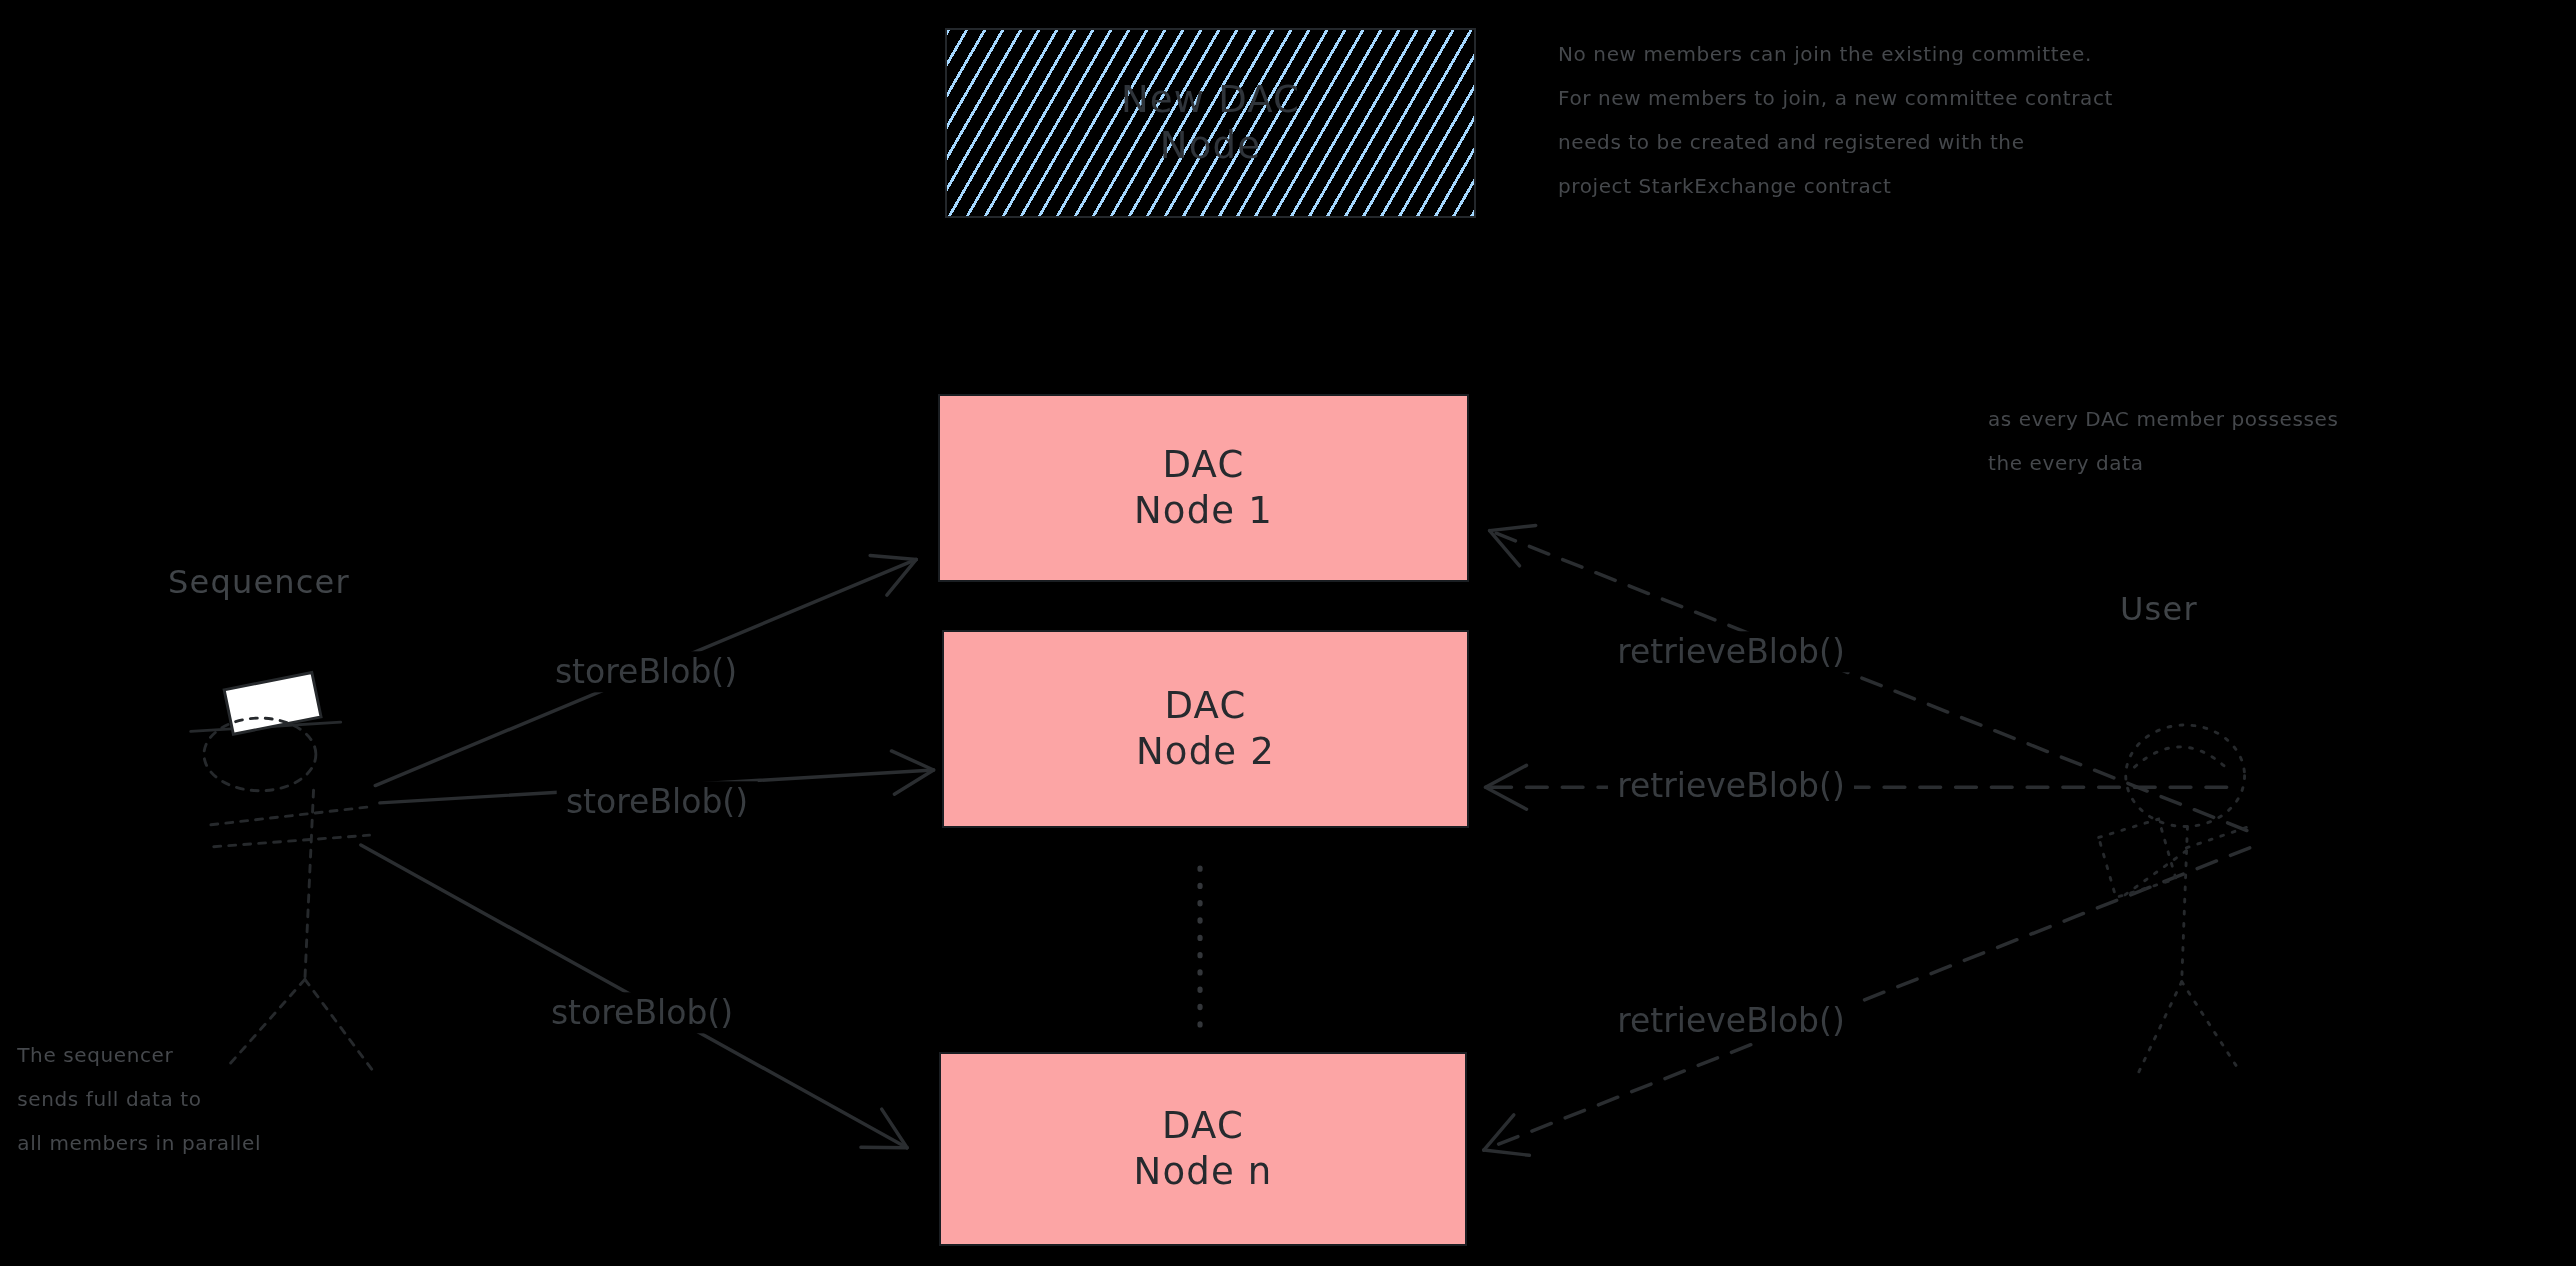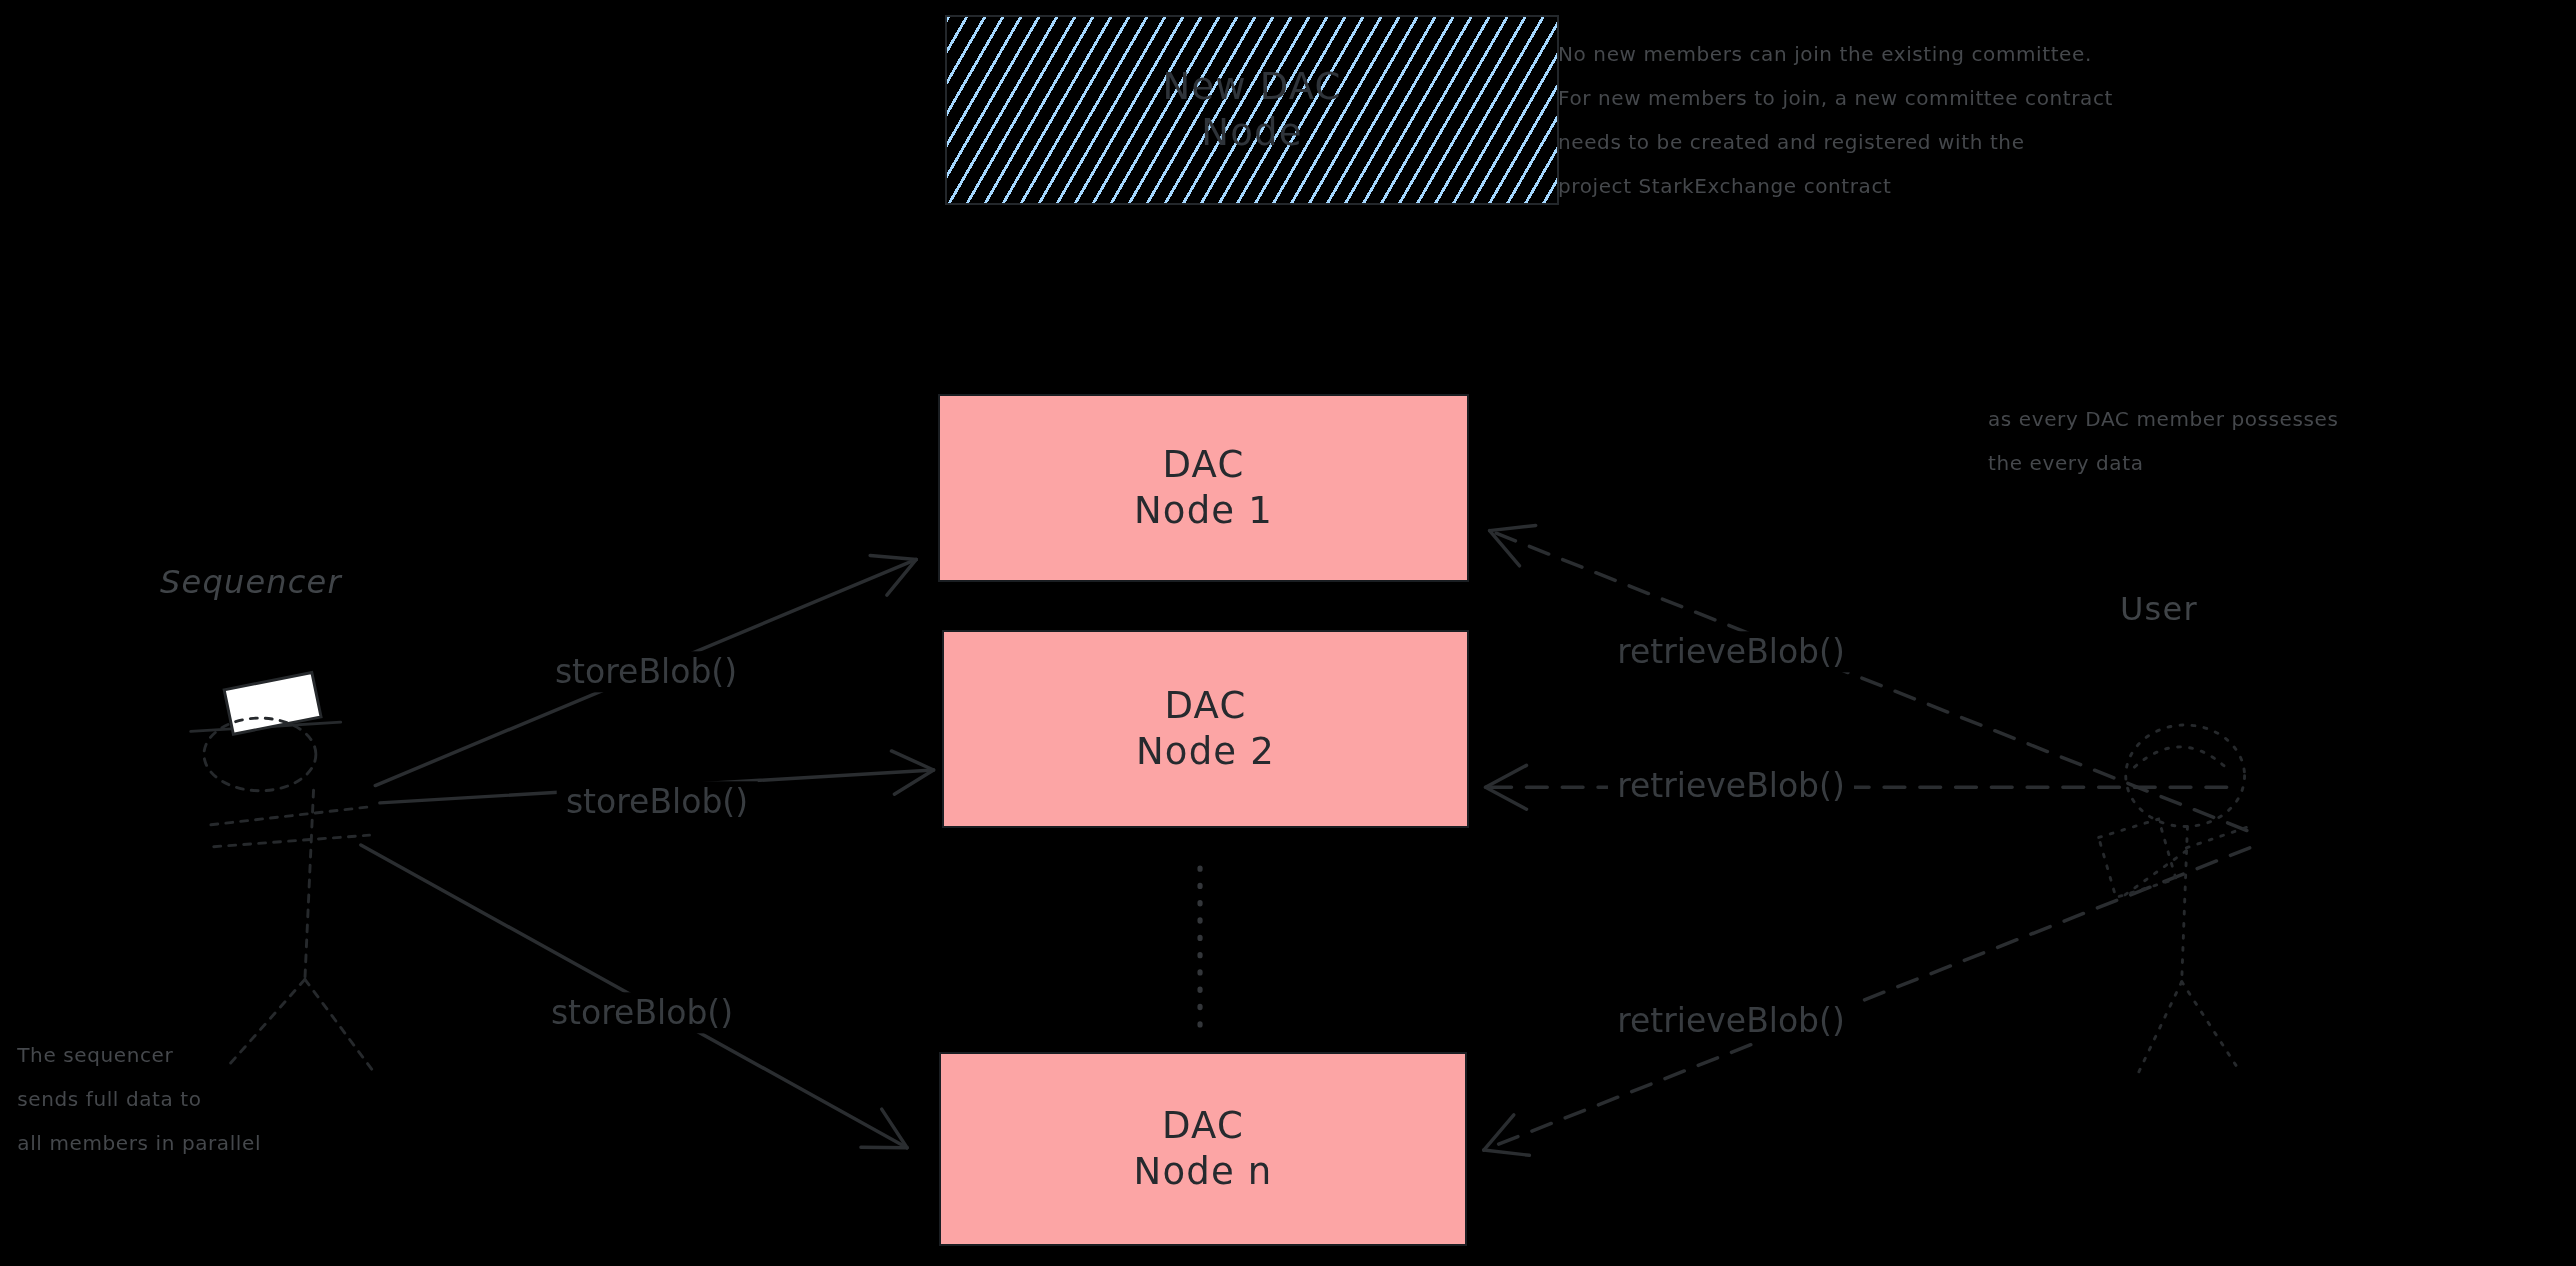--- a/index.html
+++ b/index.html
@@ -113,41 +113,41 @@
         <path d="M 3792 1433 L 3782 1702"></path>
         <path d="M 3790 1475 L 3672 1560"></path>
         <path d="M 3790 1470 L 3902 1432"></path>
         <polygon points="3638,1452 3742,1420 3772,1524 3668,1556" fill="none"></polygon>
         <path d="M 3782 1702 L 3706 1862"></path>
         <path d="M 3782 1702 L 3878 1850"></path>
       </g>
     </g>
   </svg>
 
-  <div class="node-box hatched" style="left:945px;top:15px;width:614px;height:190px;">
+  <div class="node-box hatched" style="left:945px;top:28px;width:531px;height:190px;">
     <div class="node-line">New DAC</div>
     <div class="node-line">Node</div>
   </div>
 
   <div class="node-box solid" style="left:938px;top:394px;width:531px;height:188px;">
     <div class="node-line">DAC</div>
     <div class="node-line">Node 1</div>
   </div>
 
   <div class="node-box solid" style="left:942px;top:630px;width:527px;height:198px;">
     <div class="node-line">DAC</div>
     <div class="node-line">Node 2</div>
   </div>
 
   <div class="node-box solid" style="left:939px;top:1052px;width:528px;height:194px;">
     <div class="node-line">DAC</div>
     <div class="node-line">Node n</div>
   </div>
 
-  <div class="actor-label" style="left:160px;top:563px;font-style:italic;">Sequencer</div>
+  <div class="actor-label" style="left:168px;top:563px;">Sequencer</div>
   <div class="actor-label" style="left:2120px;top:590px;">User</div>
 
   <div class="edge-label" style="left:646px;top:672px;">storeBlob()</div>
   <div class="edge-label" style="left:657px;top:802px;">storeBlob()</div>
   <div class="edge-label" style="left:642px;top:1013px;">storeBlob()</div>
 
   <div class="edge-label" style="left:1731px;top:652px;">retrieveBlob()</div>
   <div class="edge-label" style="left:1731px;top:786px;">retrieveBlob()</div>
   <div class="edge-label" style="left:1731px;top:1021px;">retrieveBlob()</div>
 

